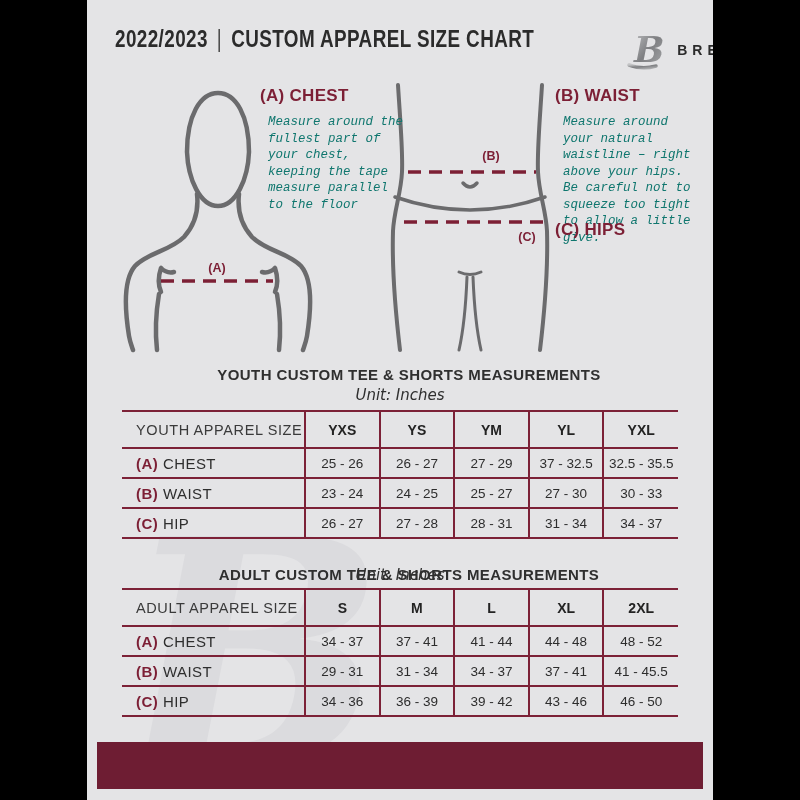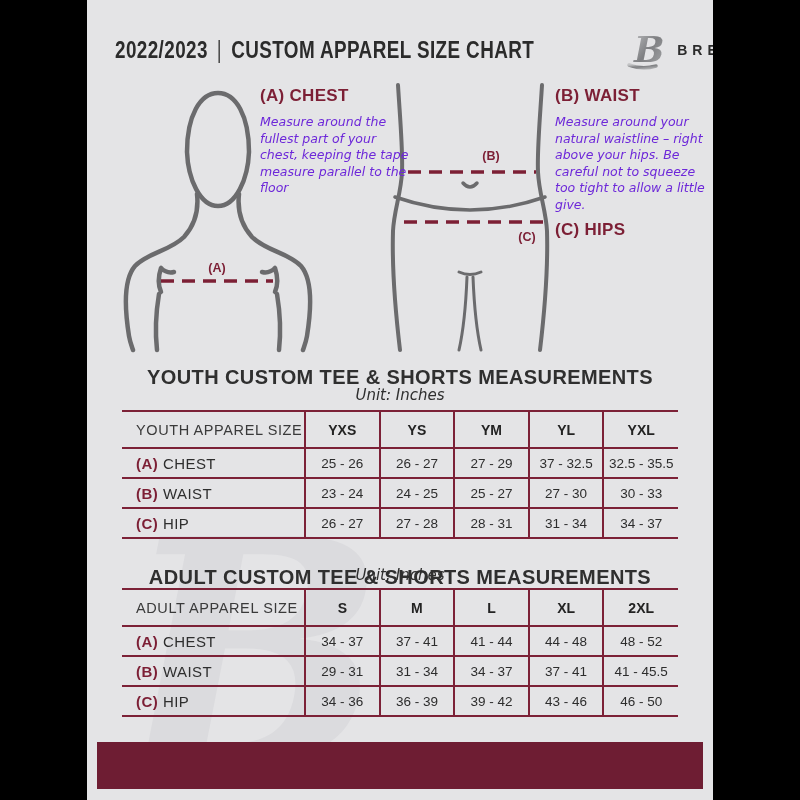--- a/index.html
+++ b/index.html
@@ -4,39 +4,39 @@
 <style>
   html,body{margin:0;padding:0;background:#000;}
   body{width:800px;height:800px;overflow:hidden;font-family:"DejaVu Sans",sans-serif;}
   .page{position:relative;width:626px;height:800px;margin:0 auto;background:#e4e4e6;overflow:hidden;}
 
   
   .watermark{position:absolute;left:36px;top:498px;font-family:"DejaVu Serif",serif;
     font-weight:bold;font-style:italic;font-size:310px;line-height:1;color:#dbdbde;z-index:0;user-select:none;}
 
   
-  .hdr{position:absolute;top:26px;left:28px;right:20px;display:flex;align-items:center;justify-content:space-between;z-index:2;}
+  .hdr{position:absolute;top:26px;left:28px;right:20px;display:flex;align-items:flex-start;justify-content:space-between;z-index:2;}
   .hdr-title{display:flex;align-items:center;gap:11px;transform:scaleX(0.82);transform-origin:left center;
     font-family:"Liberation Sans",sans-serif;font-weight:700;font-size:23px;color:#2b2b2b;white-space:nowrap;letter-spacing:.5px;}
   .hdr-title .div{font-weight:400;color:#4a4a4a;}
   .brand{display:flex;align-items:center;gap:9px;}
   .brand-name{font-family:"Liberation Sans",sans-serif;font-weight:700;font-size:14px;letter-spacing:5px;color:#2b2b2b;}
 
   
   .diagram-svg{position:absolute;left:0;top:80px;z-index:1;}
   .guide{position:absolute;z-index:2;}
   .guide h3{margin:0 0 8px 0;font-family:"Liberation Sans",sans-serif;font-weight:700;font-size:17px;color:#7c1f35;letter-spacing:.3px;}
-  .guide p{margin:0;font-style:italic;font-size:12.5px;line-height:1.32;color:#6d28d9;}
+  .guide p{margin:8px;font-style:italic;font-size:12.5px;line-height:1.32;color:#0f766e;font-family:Liberation Mono, monospace;}
   .g-chest{left:173px;top:86px;width:152px;}
   .g-waist{left:468px;top:86px;width:152px;}
   .g-hips{left:468px;top:220px;width:156px;}
 
   
-  .sec-title{position:absolute;left:0;width:100%;text-align:center;z-index:2;
-    font-family:"Liberation Sans",sans-serif;font-weight:700;font-size:20px;letter-spacing:.4px;color:#2f2f2f;}
+  .sec-title{position:absolute;left:9px;width:100%;text-align:center;z-index:2;
+    font-family:"Liberation Sans",sans-serif;font-weight:700;font-size:15px;letter-spacing:.4px;color:#2f2f2f;}
   .sec-unit{position:absolute;left:0;width:100%;text-align:center;z-index:2;font-style:italic;font-size:15px;color:#2f2f2f;}
   table.size{position:absolute;left:35px;width:556px;border-collapse:collapse;z-index:2;table-layout:fixed;}
   table.size th,table.size td{border-top:2px solid #7c2137;background:transparent;padding:0;text-align:center;vertical-align:middle;}
   table.size tr:last-child td{border-bottom:2px solid #7c2137;}
   table.size th:not(:first-child),table.size td:not(:first-child){border-left:2px solid #7c2137;}
   table.size col.lblcol{width:183px;}
   table.size tr.hdr-row{height:37px;}
   table.size tr.data-row{height:30px;}
   .size th.sizelbl{font-weight:400;font-family:"Liberation Sans",sans-serif;font-size:14.5px;letter-spacing:.6px;color:#3a3a3a;text-align:left;padding-left:14px;}
   .size th.sz{font-family:"Liberation Sans",sans-serif;font-weight:700;font-size:14px;color:#232323;border-radius:10px;}

